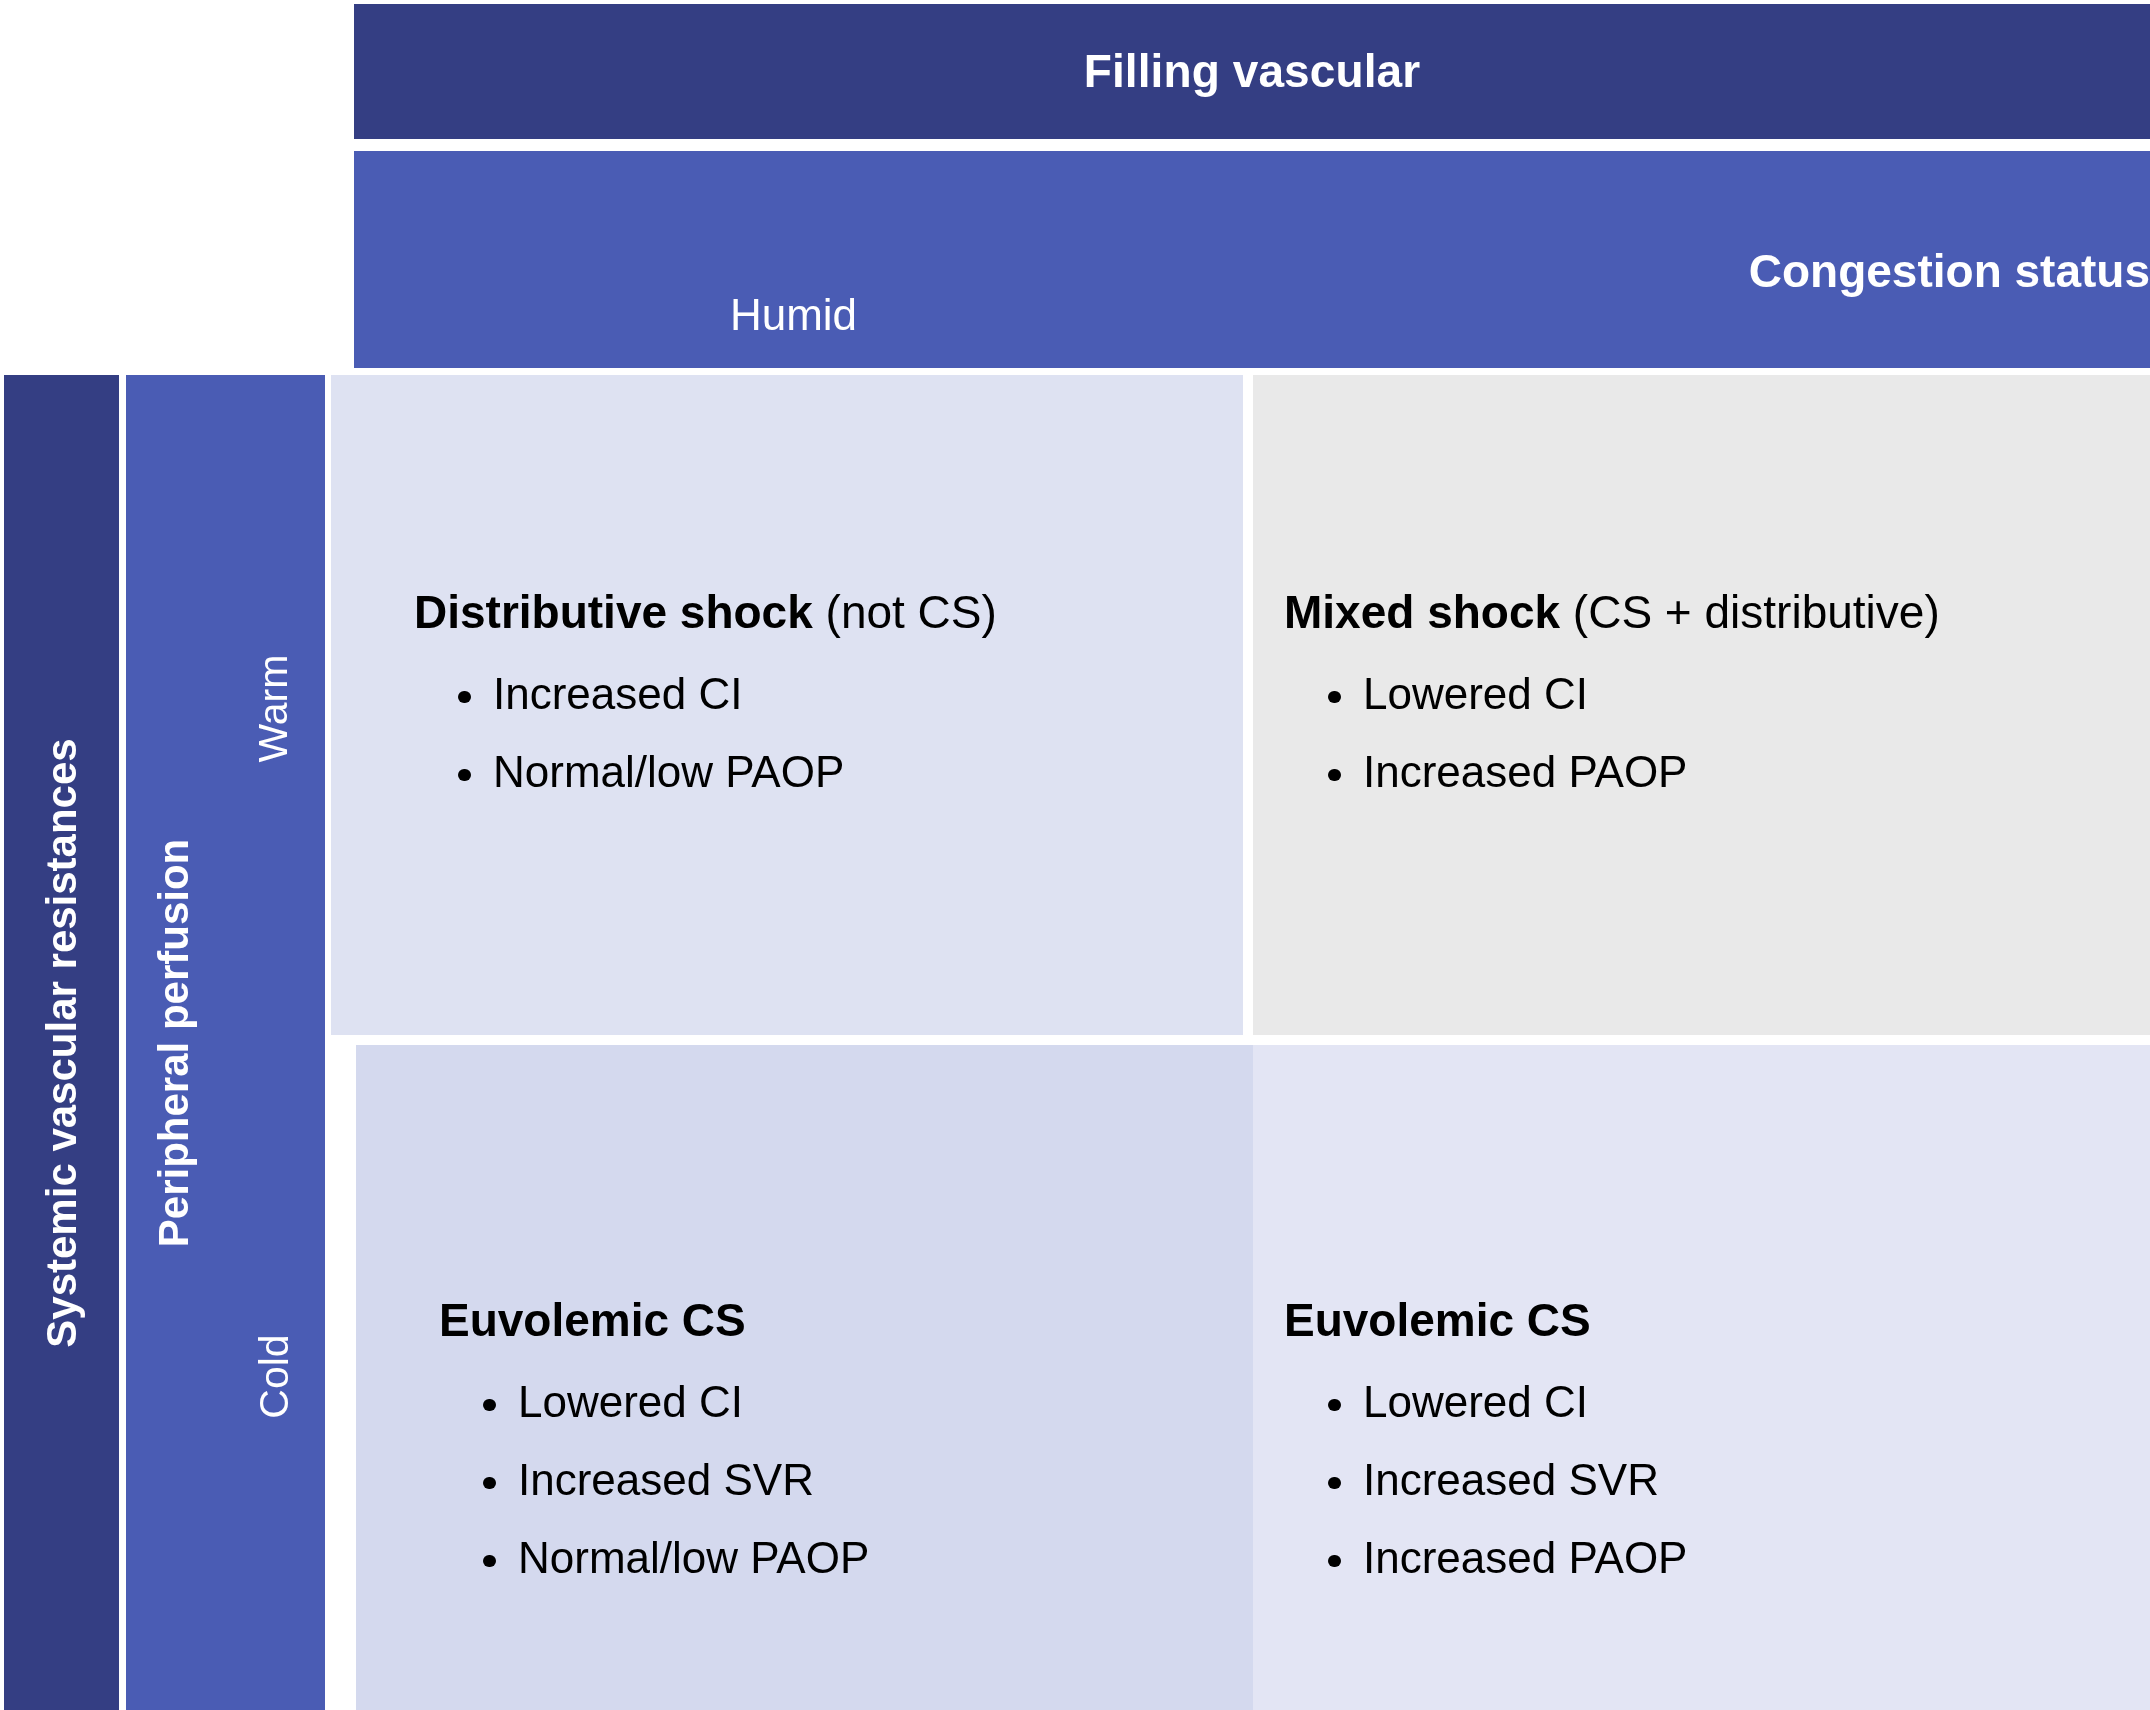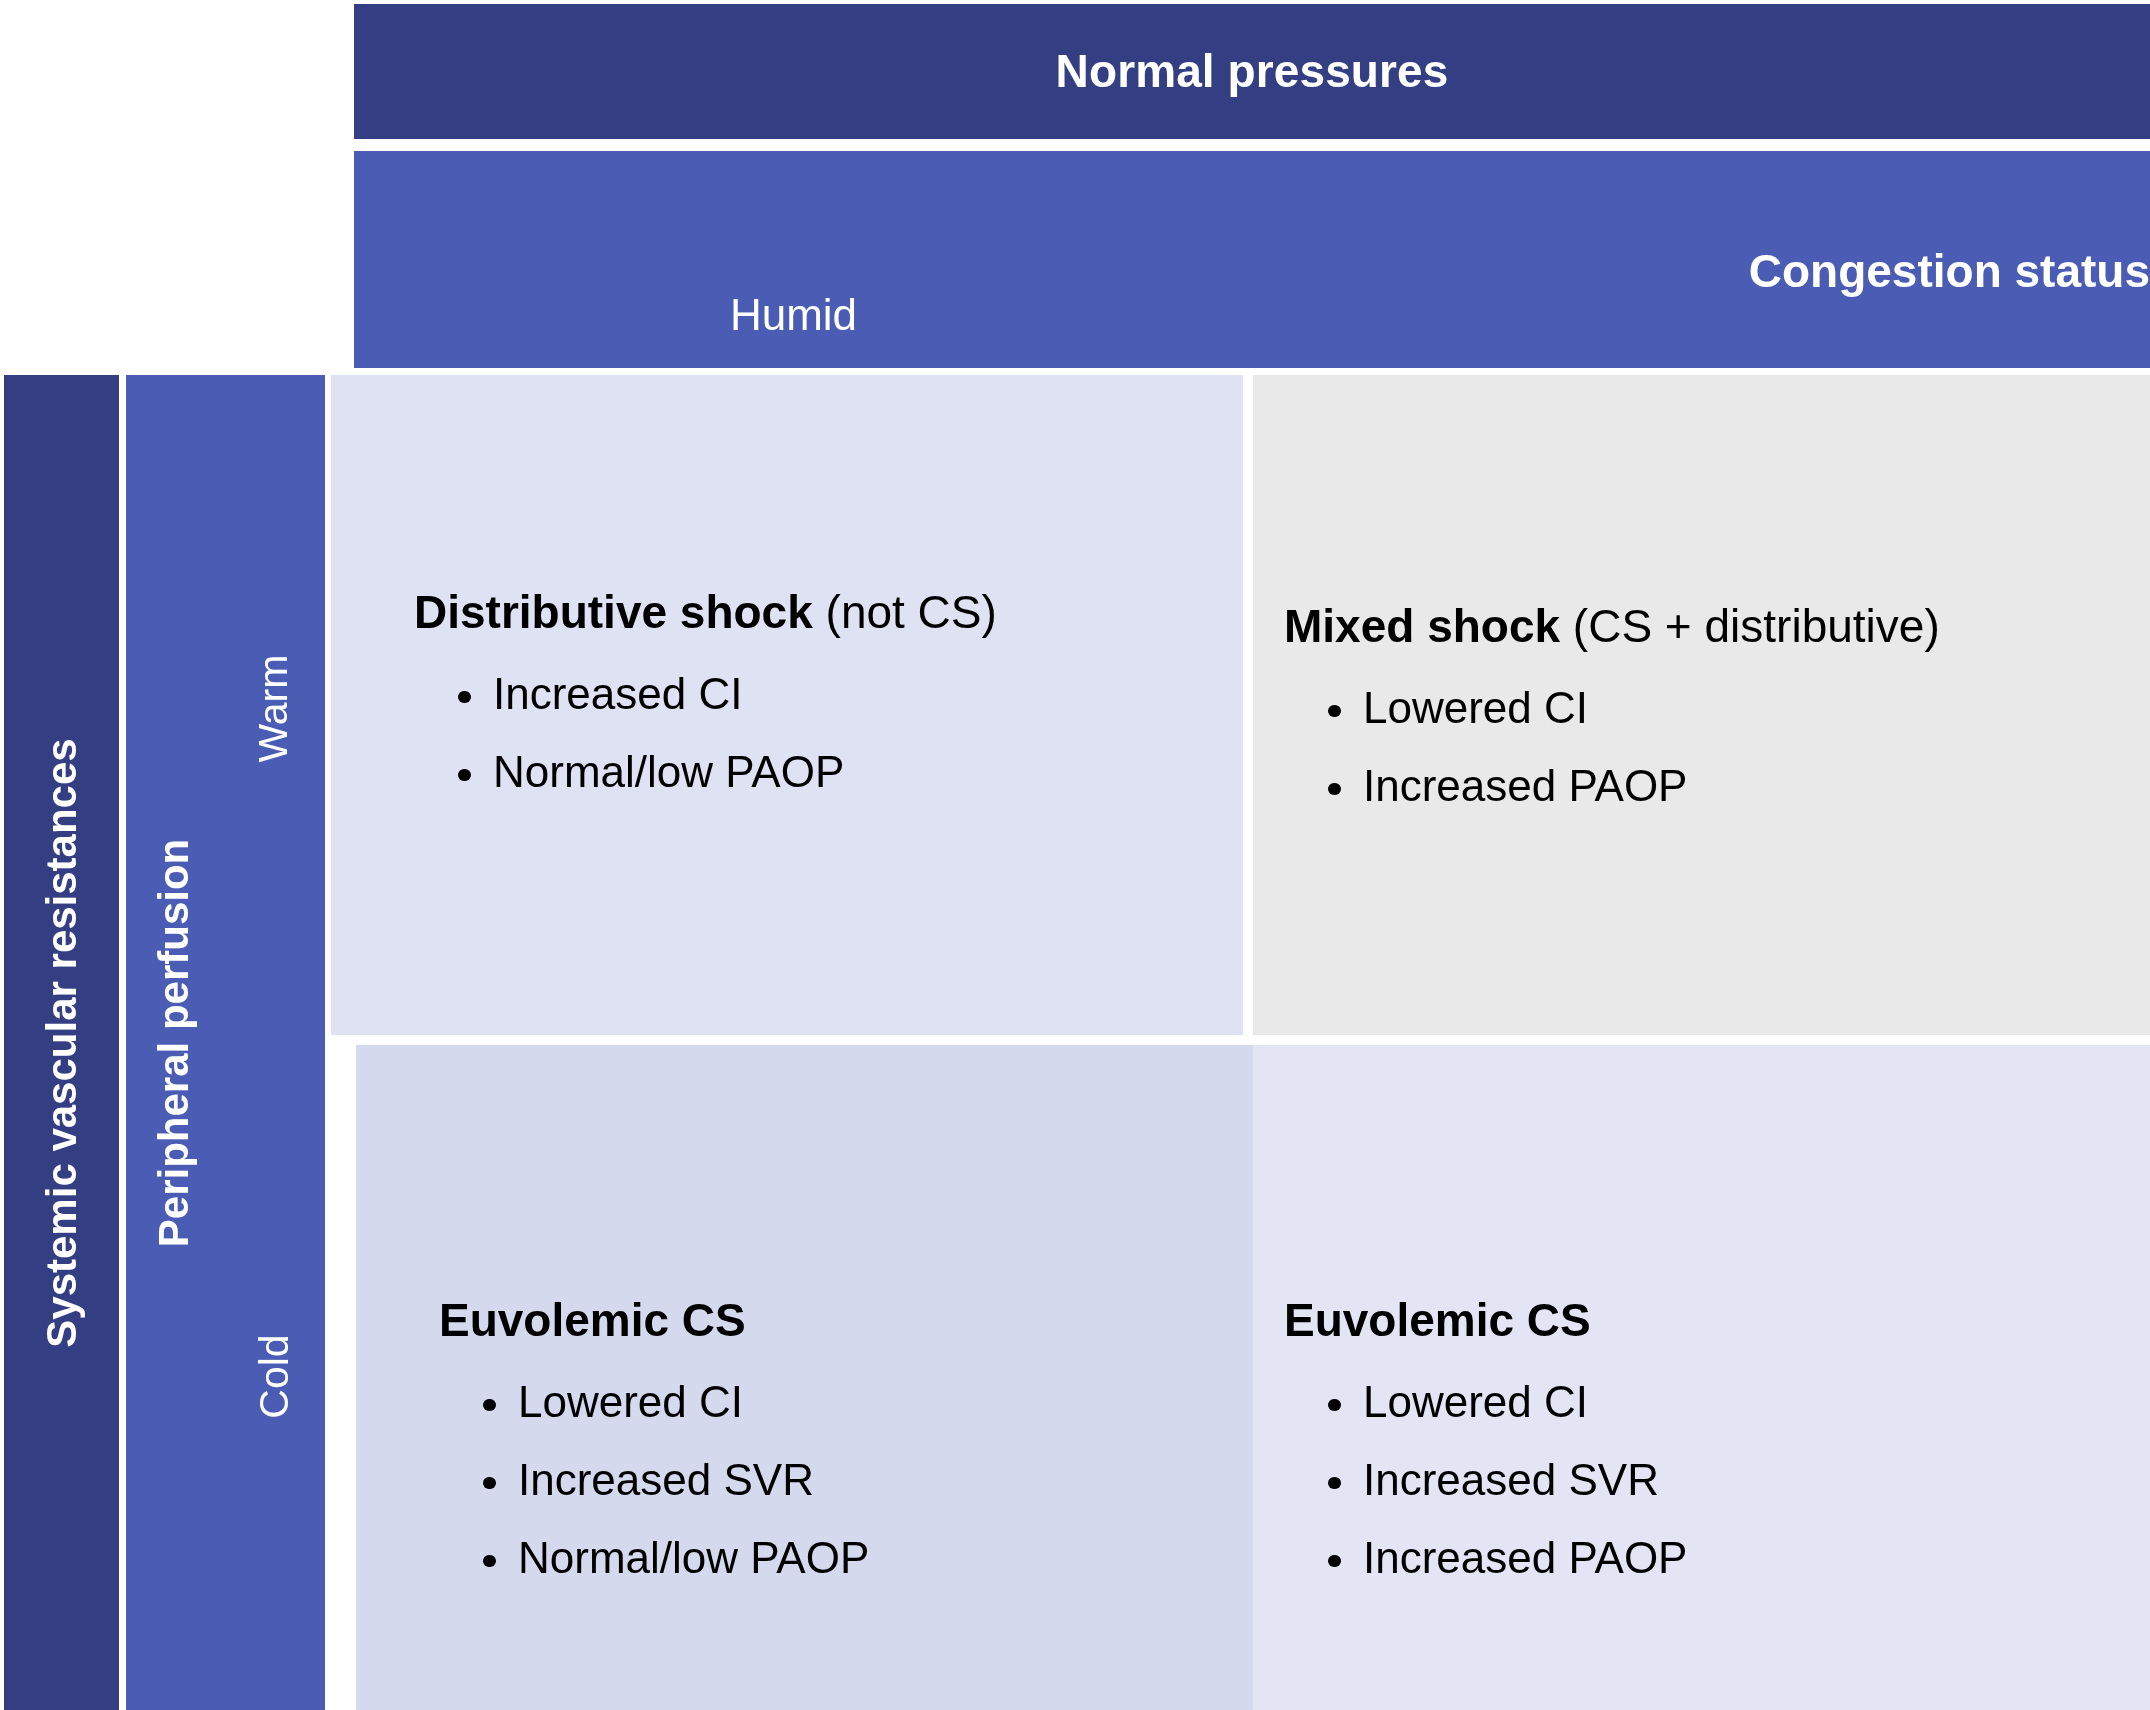--- a/index.html
+++ b/index.html
@@ -171,21 +171,21 @@
   #quadrant-warm-humid { left: 922px; top: 0;    width: 898px; height: 660px; background: #e9e9e9; }
   #quadrant-cold-dry   { left: 16px;      top: 670px; width: 1100px; height: 665px; background: #d4d9ee; margin-left: 9px; }
   #quadrant-cold-humid { left: 922px; top: 670px; width: 898px; height: 665px; background: #e3e5f4; }
 
   .quad-inner {
     position: absolute;
     left: 0;
     right: 0;
   }
   #quadrant-warm-dry   .quad-inner { top: 213px; padding-left: 83px; }
-  #quadrant-warm-humid .quad-inner { top: 227px; padding-left: 31px;  }
+  #quadrant-warm-humid .quad-inner { top: 213px; padding-left: 31px;  }
   #quadrant-cold-dry   .quad-inner { top: 251px; padding-left: 83px; }
   #quadrant-cold-humid .quad-inner { top: 251px; padding-left: 31px;  }
 
   .quad-title {
     font-size: 46px;
     line-height: 1.08;
     color: #000000;
     white-space: nowrap;
     margin: 0 0 8.8px 0;
   }
@@ -216,21 +216,21 @@
     border-radius: 50%;
     background: #000000;
   }
 </style>
 </head>
 <body>
 
 <div id="figure">
 
   <div class="top-bar" id="filling-pressures-bar">
-    <span id="filling-pressures-label">Normal pressures</span>
+    <span id="filling-pressures-label">Filling vascular</span>
   </div>
 
   <div class="top-bar" id="congestion-status-bar">
     <span id="congestion-status-label">Congestion status</span>
     <div id="congestion-columns">
       <div class="congestion-col" id="congestion-col-humid">
         <span>Humid</span>
       </div>
     </div>
   </div>

